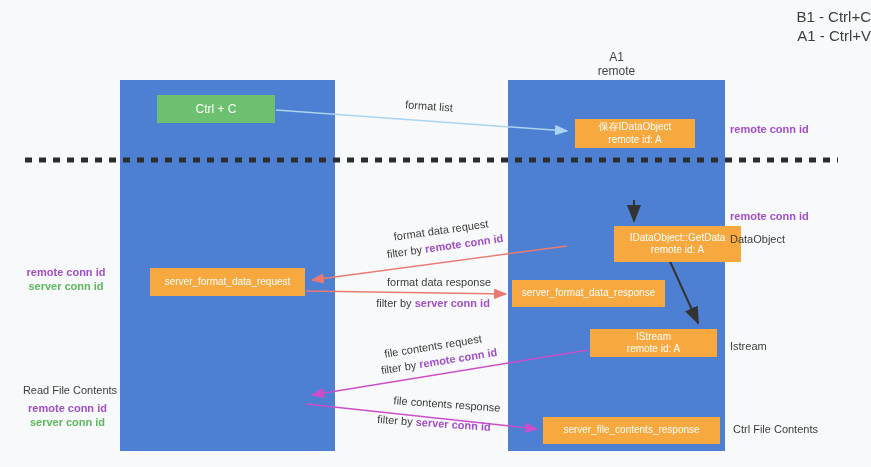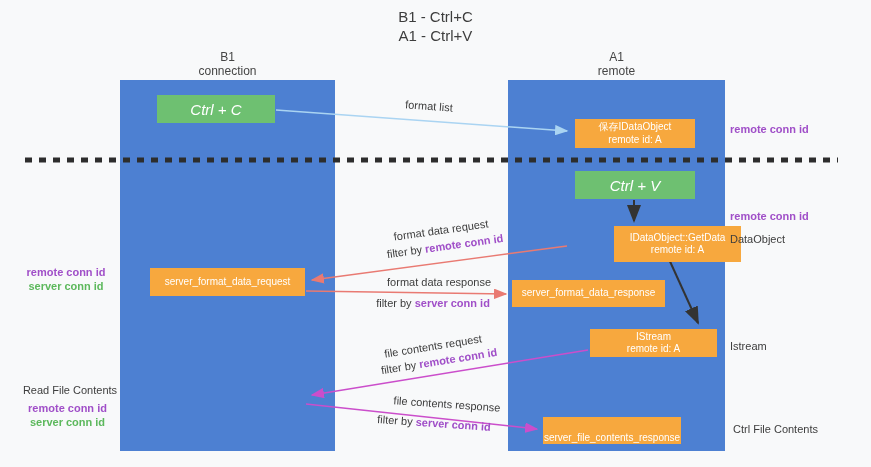--- a/index.html
+++ b/index.html
@@ -1,44 +1,40 @@
 <!DOCTYPE html>
 <html><head>
 <meta charset="utf-8">
 <style>
   html,body{margin:0;padding:0;}
   body{font-family:"Liberation Sans", sans-serif; background:#f8f9fa;}
   #stage{position:relative;width:871px;height:467px;background:#f8f9fa;overflow:hidden;}
   .abs{position:absolute;}
-  .title{left:0;top:7px;width:871px;text-align:center;font-size:15px;line-height:19px;color:#3d3d3d;}
+  .title{left:0;top:7px;width:871px;text-align:right;font-size:15px;line-height:19px;color:#3d3d3d;}
   .colheader{text-align:center;font-size:12px;line-height:14px;color:#454545;}
   .column{background:#4d80d2;}
   .box{box-sizing:border-box;color:#ffffff;text-align:center;display:flex;flex-direction:column;justify-content:center;}
-  .green{background:#6ec071;font-size:15px;font-style:italic;}
+  .green{background:#6ec071;font-size:12px;}
   .orange{background:#f7a83e;font-size:10px;line-height:12.5px;}
   .lbl{font-size:11px;color:#3d3d3d;white-space:nowrap;}
   .purple{color:#a04fc8;font-weight:bold;}
   .greentxt{color:#5cb85c;font-weight:bold;}
   .ctr{text-align:center;}
   svg{position:absolute;left:0;top:0;}
 </style>
 </head>
 <body>
 
 <div id="stage">
 
   <div class="abs title">
     <div>B1 - Ctrl+C</div>
     <div>A1 - Ctrl+V</div>
   </div>
 
-  <div class="abs colheader" style="left:120px;top:50px;width:215px;">
-    <div>B1</div>
-    <div>connection</div>
-  </div>
   <div class="abs colheader" style="left:508px;top:50px;width:217px;">
     <div>A1</div>
     <div>remote</div>
   </div>
 
   <div class="abs column" style="left:120px;top:80px;width:215px;height:371px;"></div>
   <div class="abs column" style="left:508px;top:80px;width:217px;height:371px;"></div>
 
   <svg width="871" height="467">
     <defs>
@@ -67,44 +63,41 @@
 
   <div class="abs box green" style="left:157px;top:95px;width:118px;height:28px;">
     <div>Ctrl + C</div>
   </div>
 
   <div class="abs box orange" style="left:575px;top:119px;width:120px;height:29px;">
     <div>保存IDataObject</div>
     <div>remote id: A</div>
   </div>
 
-  <div class="abs box green" style="left:575px;top:171px;width:120px;height:28px;">
-    <div>Ctrl + V</div>
-  </div>
 
   <div class="abs box orange" style="left:570px;top:226px;width:127px;height:36px;margin-left:44px;">
     <div>IDataObject::GetData</div>
     <div>remote id: A</div>
   </div>
 
   <div class="abs box orange" style="left:150px;top:268px;width:155px;height:28px;">
     <div>server_format_data_request</div>
   </div>
 
   <div class="abs box orange" style="left:512px;top:280px;width:153px;height:27px;">
     <div>server_format_data_response</div>
   </div>
 
   <div class="abs box orange" style="left:590px;top:329px;width:127px;height:28px;">
     <div>IStream</div>
     <div>remote id: A</div>
   </div>
 
 
-  <div class="abs box orange" style="left:543px;top:417px;width:138px;height:27px;justify-content:flex-end;">
+  <div class="abs box orange" style="left:543px;top:417px;width:177px;height:27px;">
     <div>server_file_contents_response</div>
   </div>
 
   <div class="abs lbl purple" style="left:730px;top:123px;">remote conn id</div>
   <div class="abs lbl purple" style="left:730px;top:210px;">remote conn id</div>
   <div class="abs lbl" style="left:730px;top:233px;">DataObject</div>
   <div class="abs lbl" style="left:730px;top:340px;">Istream</div>
   <div class="abs lbl" style="left:733px;top:423px;">Ctrl File Contents</div>
 
   <div class="abs lbl ctr" style="left:20px;top:266px;width:92px;line-height:13.5px;">

